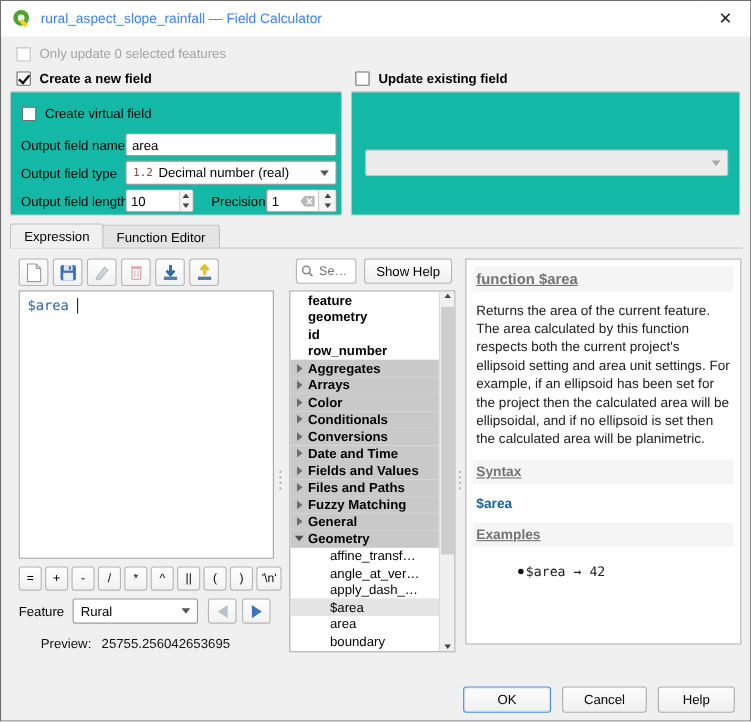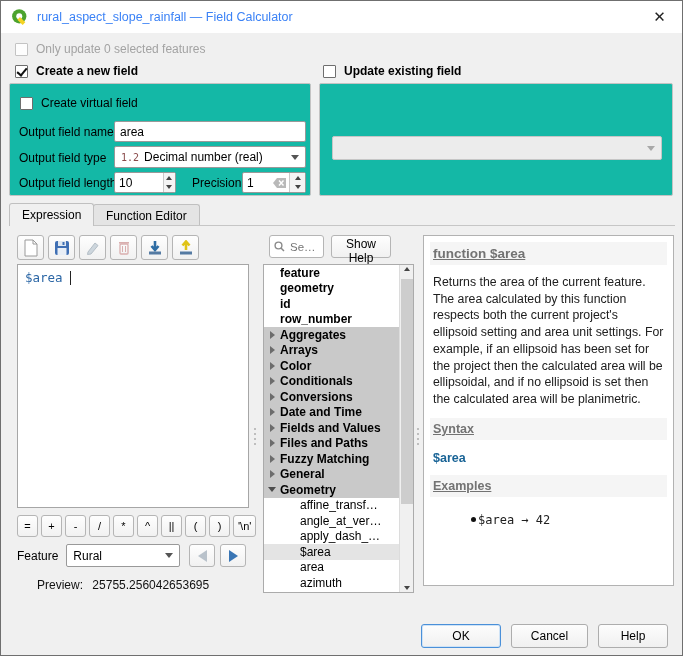--- a/index.html
+++ b/index.html
@@ -57,21 +57,21 @@
   .feature-row{position:absolute;left:8px;top:318px;display:flex;align-items:center;}
   .nav-btn{width:26px;height:23px;background:linear-gradient(#fefefe,#f1f1f1);border:1px solid #b5b5b5;border-radius:3px;
            display:flex;align-items:center;justify-content:center;cursor:pointer;}
   .tri-left{width:0;height:0;border-top:6px solid transparent;border-bottom:6px solid transparent;border-right:9px solid #b9c2cb;}
   .tri-right{width:0;height:0;border-top:6px solid transparent;border-bottom:6px solid transparent;border-left:9px solid #3a76b5;}
   .preview{position:absolute;left:11px;top:352px;font-size:12px;color:#111;margin-left:17px;}
   
   .search-box{position:absolute;left:260px;top:9px;width:55px;height:23px;background:#fff;border:1px solid #b5b5b5;border-radius:3px;
               display:flex;align-items:center;padding:0 4px;gap:3px;}
   .search-box input{border:none;outline:none;width:100%;font-size:11.5px;font-family:"Liberation Sans",sans-serif;background:transparent;color:#555;}
-  .show-help{position:absolute;left:322px;top:9px;width:60px;height:23px;background:linear-gradient(#fefefe,#f1f1f1);
+  .show-help{position:absolute;left:322px;top:9px;width:80px;height:23px;background:linear-gradient(#fefefe,#f1f1f1);
              border:1px solid #b5b5b5;border-radius:3px;font-size:12px;cursor:pointer;}
   .fn-list{position:absolute;left:254px;top:38px;width:151px;height:329px;background:#fff;border:1px solid #ababab;overflow:hidden;}
   .tree-scroll{position:absolute;right:0;top:0;bottom:0;width:14px;background:#f0f0f0;border-left:1px solid #dcdcdc;}
   .tree-scroll .sb-up{position:absolute;top:2px;left:4px;}
   .tree-scroll .sb-down{position:absolute;bottom:2px;left:4px;}
   .sb-thumb{position:absolute;top:14px;left:1px;width:12px;height:225px;background:#cdcdcd;}
   .tree-rows{position:absolute;left:0;top:0;right:14px;}
   .tree-row{display:flex;align-items:center;height:15.5px;cursor:default;white-space:nowrap;}
   .tree-row .tree-arrow{width:16px;display:flex;align-items:center;justify-content:center;flex:0 0 auto;}
   .tree-arrow.right::before{content:'';width:0;height:0;border-left:5px solid #6c6c6c;border-top:4px solid transparent;border-bottom:4px solid transparent;}
@@ -353,24 +353,20 @@
           <div class="tree-row child-row selected">
             <span class="tree-arrow"></span>
             <span class="tree-label">$area</span>
           </div>
           <div class="tree-row child-row">
             <span class="tree-arrow"></span>
             <span class="tree-label">area</span>
           </div>
           <div class="tree-row child-row">
             <span class="tree-arrow"></span>
-            <span class="tree-label">azimuth</span>
-          </div>
-          <div class="tree-row child-row">
-            <span class="tree-arrow"></span>
             <span class="tree-label">boundary</span>
           </div>
         </div>
       <div class="tree-scroll">
         <i class="tri-up sb-up"></i>
         <div class="sb-thumb"></div>
         <i class="tri-down sb-down"></i>
       </div>
     </div>
 

